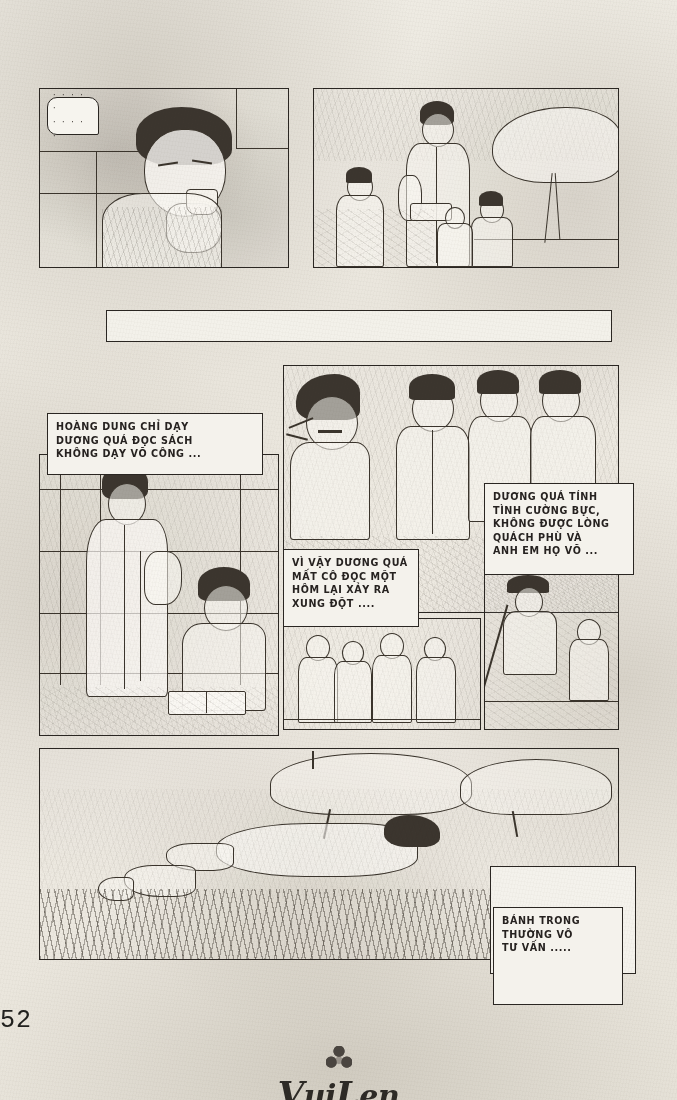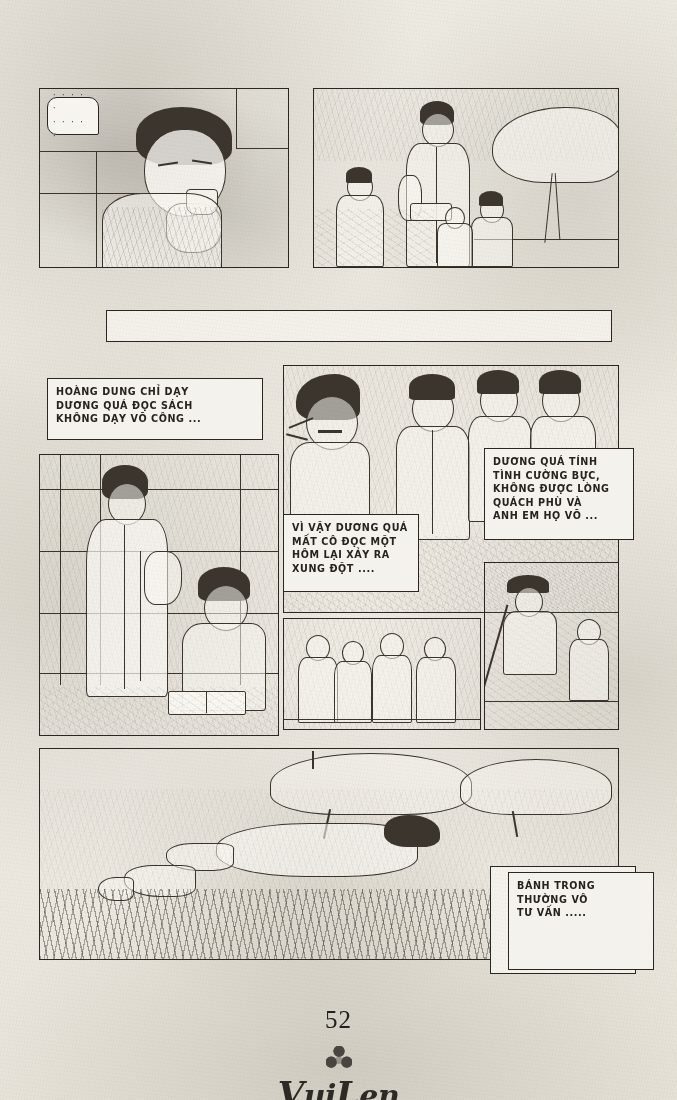--- a/index.html
+++ b/index.html
@@ -80,20 +80,21 @@
     padding: 6px 7px 4px 8px;
     color: #262220;
     font-family: "DejaVu Sans", sans-serif;
     font-size: 9.6px;
     line-height: 1.42;
     letter-spacing: .6px;
     text-transform: uppercase;
     font-weight: 700;
     white-space: pre-line;
     z-index: 5;
+    margin-top: 35px;
   }
 
   .bubble-dots {
     position: absolute;
     z-index: 6;
     border: 1.5px solid #2a2622;
     border-radius: 10px 10px 2px 10px;
     background: #f6f4ee;
     box-sizing: border-box;
     display: flex;
@@ -119,22 +120,22 @@
   .line {
     position: absolute;
     background: #3a342c;
   }
 
   
   #page-number {
     position: absolute;
     left: 0; right: 0;
     top: 1006px;
-    text-align: center;
-    font-family: Liberation Serif, serif;
+    text-align: left;
+    font-family: Liberation Mono, monospace;
     font-size: 25px;
     color: #20201e;
     letter-spacing: 1px;
   }
   #footer-logo {
     position: absolute;
     left: 0; right: 0;
     top: 1046px;
     display: flex;
     align-items: center;
@@ -361,21 +362,21 @@
 KHÔNG ĐƯỢC LÒNG
 QUÁCH PHÙ VÀ
 ANH EM HỌ VÕ ...</div>
 
   <div class="caption" style="left:283px; top:514px; width:136px; height:78px;">VÌ VẬY DƯƠNG QUÁ
 MẤT CÔ ĐỌC      MỘT
 HÔM LẠI XẢY RA
 XUNG ĐỘT ....</div>
 
 
-  <div class="caption" style="left:508px; top:872px; width:146px; height:98px;">BÁNH TRONG
+  <div class="caption" style="left:493px; top:872px; width:130px; height:98px;">BÁNH TRONG
 THƯỜNG   VÔ
 TƯ VẤN .....</div>
 
   <div id="page-number">52</div>
 
   <div id="footer-logo">
     <span class="logo-flower"></span>
     <span class="logo-text">
       <span class="cap">V</span><span>ui</span><span class="cap">L</span><span>en</span>
     </span>

